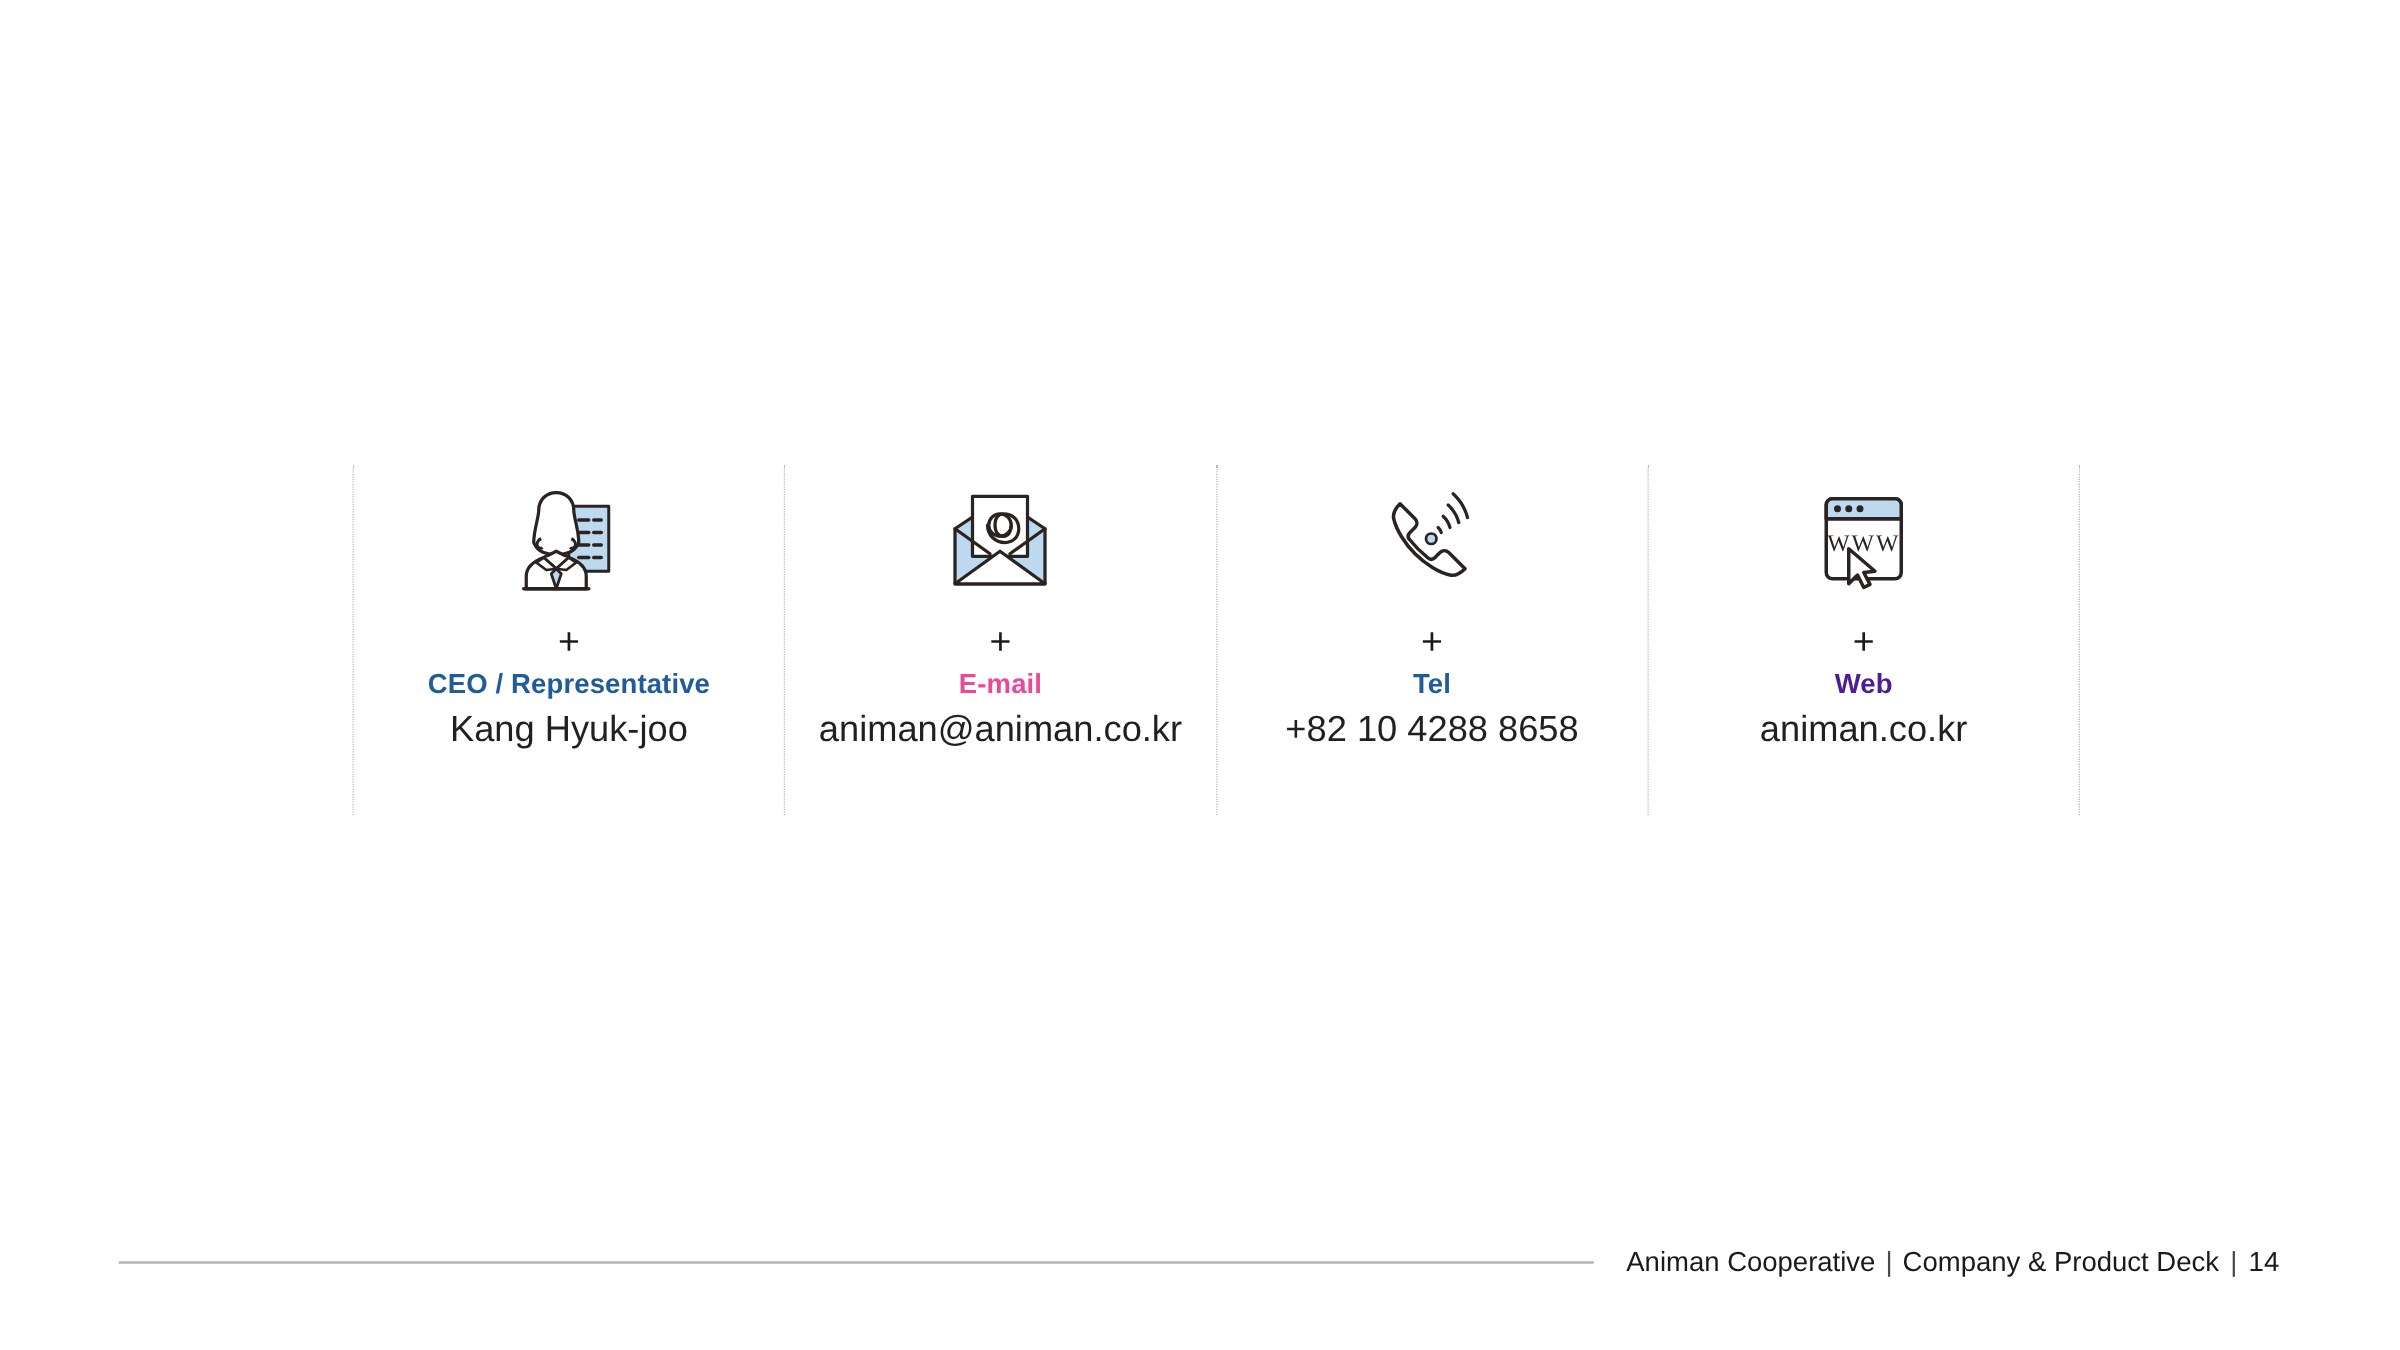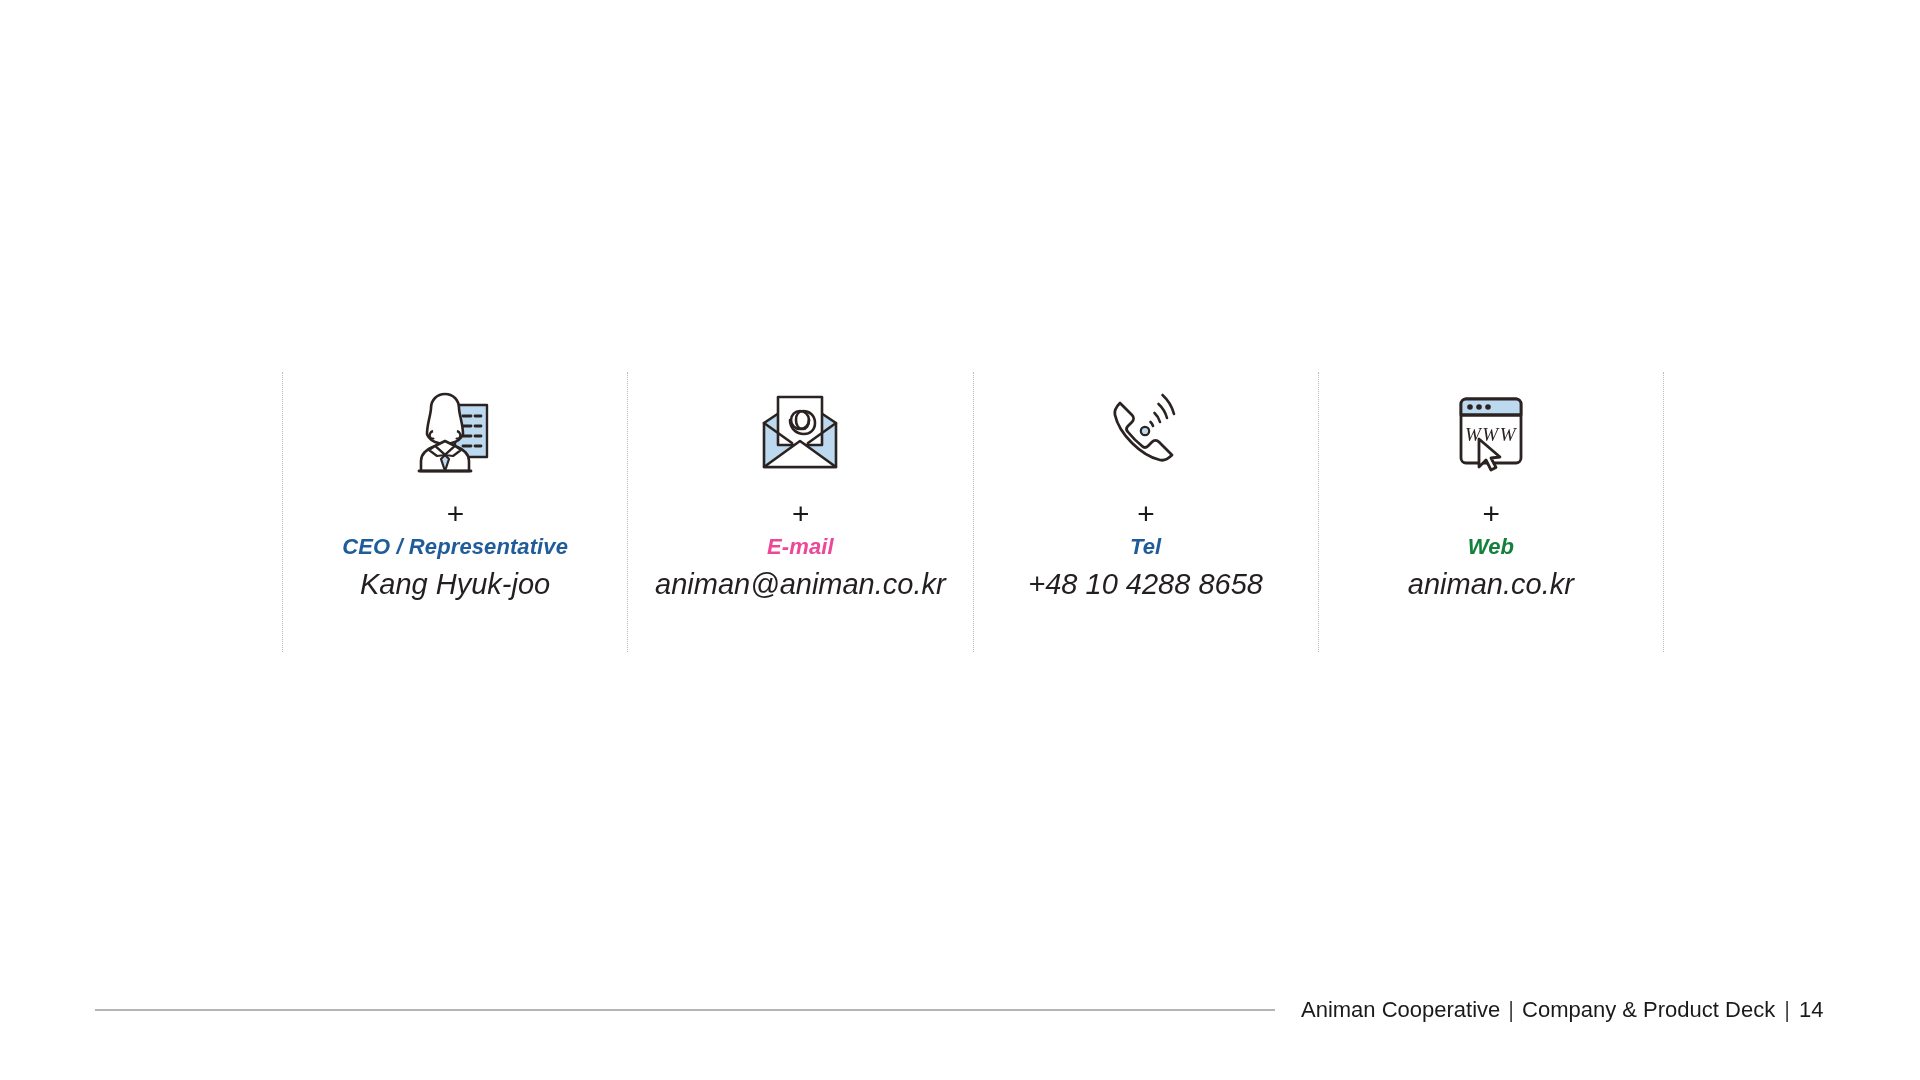--- a/index.html
+++ b/index.html
@@ -28,21 +28,20 @@
   }
 
   .contact-col {
     flex: 1 1 0;
     position: relative;
     display: flex;
     flex-direction: column;
     align-items: center;
     border-left: 1px dotted #b9b9b9;
     box-sizing: border-box;
-    font-style: italic;
   }
   .contact-col:last-child {
     border-right: 1px dotted #b9b9b9;
   }
 
   .icon-slot {
     height: 118px;
     display: flex;
     align-items: center;
     justify-content: center;
@@ -173,38 +172,38 @@
         <g stroke="#2b2321" stroke-width="2.6" fill="none" stroke-linecap="round">
           <path d="M53 37a9 9 0 0 0-2.5-4"></path>
           <path d="M60 33a19 19 0 0 0-5.5-9"></path>
           <path d="M67 29a29 29 0 0 0-8.5-14"></path>
           <path d="M74 25A39 39 0 0 0 62.5 6"></path>
         </g>
       </svg>
     </div>
     <div class="plus-mark">+</div>
     <div class="col-label" style="color:#1f5c99">Tel</div>
-    <div class="col-value">+48 10 4288 8658</div>
+    <div class="col-value">+82 10 4288 8658</div>
   </div>
 
   <div class="contact-col">
     <div class="icon-slot">
       <svg width="92" height="88" viewBox="0 0 92 88" fill="none">
         <rect x="16" y="10" width="60" height="64" rx="5" fill="#ffffff" stroke="#2b2321" stroke-width="2.8"></rect>
         <path d="M16 15a5 5 0 0 1 5-5h50a5 5 0 0 1 5 5v11H16z" fill="#bcd9ef" stroke="#2b2321" stroke-width="2.8" stroke-linejoin="round"></path>
         <line x1="16" y1="26" x2="76" y2="26" stroke="#2b2321" stroke-width="2.8"></line>
         <circle cx="25" cy="18" r="2.8" fill="#2b2321"></circle>
         <circle cx="34" cy="18" r="2.8" fill="#2b2321"></circle>
         <circle cx="43" cy="18" r="2.8" fill="#2b2321"></circle>
         <text x="46" y="52" text-anchor="middle" font-family="'Liberation Serif', serif" font-size="19" fill="#2b2321" letter-spacing="1.5">WWW</text>
         <path d="M34 50l0 28 7-7 5 10 5-2.5-5-9.5 9-1z" fill="#ffffff" stroke="#2b2321" stroke-width="2.8" stroke-linejoin="round"></path>
       </svg>
     </div>
     <div class="plus-mark">+</div>
-    <div class="col-label" style="color:#15803d">Web</div>
+    <div class="col-label" style="color:#4c1d95">Web</div>
     <div class="col-value">animan.co.kr</div>
   </div>
 
 </div>
 
 <div id="footer">
   <div id="footer-rule"></div>
   <div id="footer-text">
     <span>Animan Cooperative</span>
     <span class="sep">|</span>

